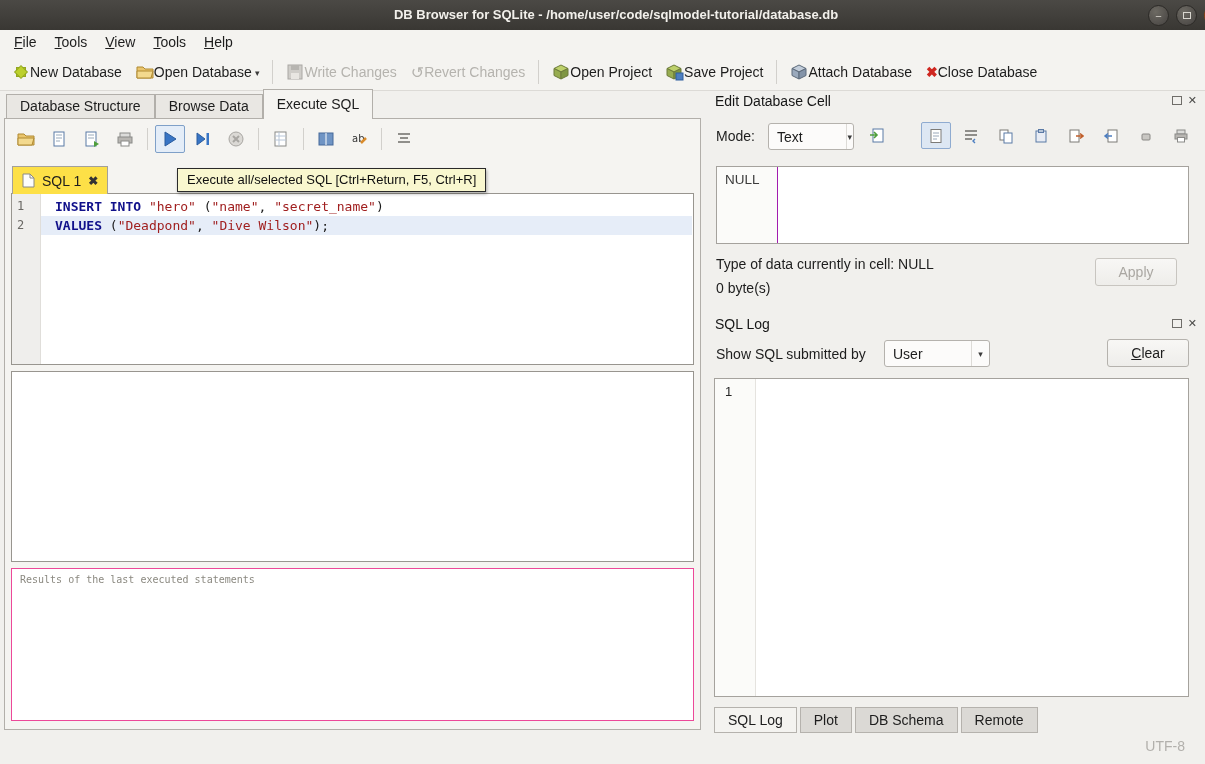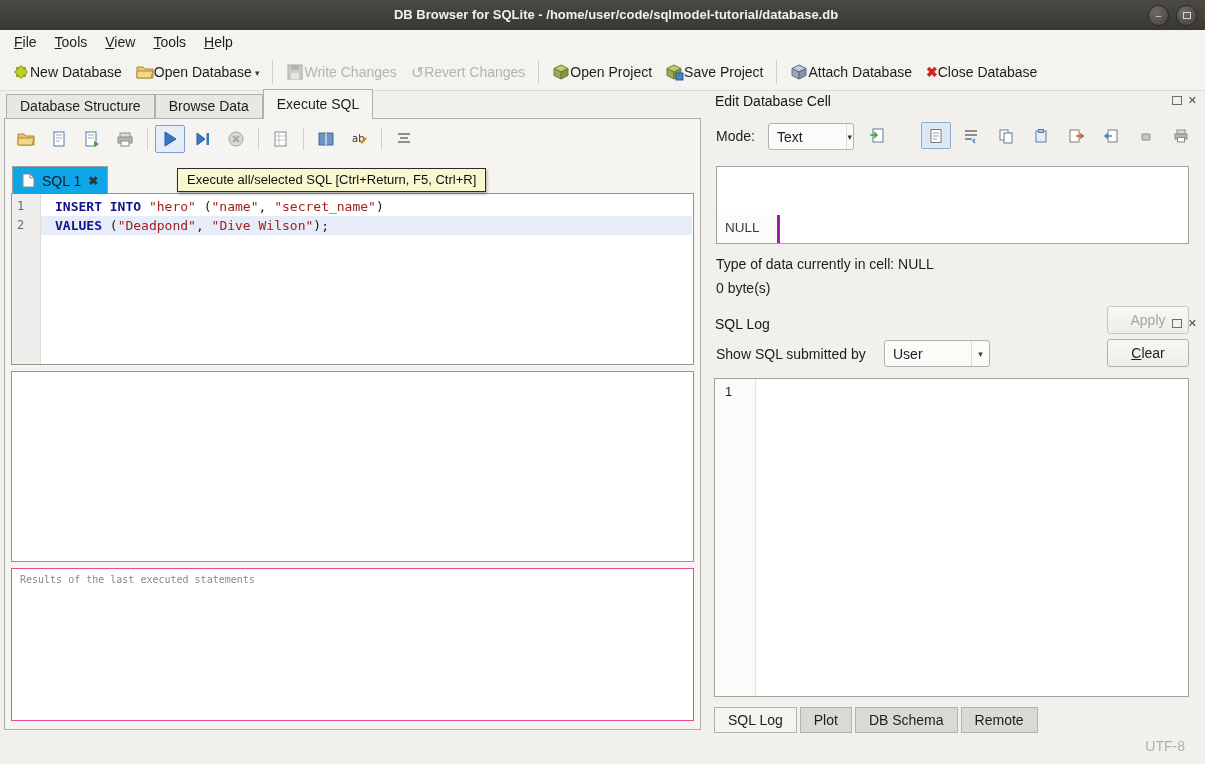--- a/index.html
+++ b/index.html
@@ -41,21 +41,21 @@
   .mtab.active { height:29px; line-height:28px; background:#f5f4f1; margin-bottom:-1px; }
   .left-frame { position:absolute; top:28px; left:0; right:0; bottom:0; border:1px solid #b2afaa; background:#f5f4f1; }
 
   .sql-toolbar { position:absolute; top:5px; left:6px; height:30px; display:flex; align-items:center; gap:3px; }
   .sbtn { width:28px; height:26px; display:flex; align-items:center; justify-content:center; border:1px solid transparent; }
   .sbtn.hovered { border:1px solid #7fa0c8; background:#e4edf8; border-radius:2px; }
   .ssep { width:1px; height:22px; background:#d2d0cc; margin:0 4px; }
 
   .sqltab-row { position:absolute; top:47px; left:7px; height:28px; z-index:2; }
   .sqltab { display:inline-flex; align-items:center; gap:7px; height:27px; padding:0 9px;
-            background:#0ea5e9; border:1px solid #a3a09b; border-bottom:none; font-size:14px; }
+            background:#fde047; border:1px solid #a3a09b; border-bottom:none; font-size:14px; }
   .sqltab-close { font-size:12px; font-weight:bold; color:#333; }
 
   .editor { position:absolute; top:74px; left:6px; right:6px; height:170px; background:#fff; border:1px solid #98958f; }
   .gutter { position:absolute; left:0; top:0; bottom:0; width:28px; background:#efeeec; border-right:1px solid #e0deda; }
   .ln { height:19px; line-height:19px; padding-left:5px; font-family:"DejaVu Sans Mono",monospace;
         font-size:12px; color:#6a6864; }
   .gutter-pad { padding-top:3px; }
   .current-bg { position:absolute; left:29px; right:1px; top:22px; height:19px; background:#e6edf8; }
   .code { position:absolute; left:29px; top:3px; right:0; font-family:"DejaVu Sans Mono",monospace; font-size:13px; }
   .code-line { height:19px; line-height:19px; padding-left:14px; position:relative; white-space:pre; }
@@ -82,21 +82,21 @@
             display:flex; align-items:center;gap:35px; }
   .qcombo .val { padding:0 8px; flex:1; font-size:14px; }
   .qcombo .carea { width:17px; border-left:1px solid #dddbd7; align-self:stretch; display:flex;
                    align-items:center; justify-content:center; font-size:9px; color:#3a3a3a; }
 
   .cbtn { width:28px; height:25px; display:flex; align-items:center; justify-content:center; border:1px solid transparent; }
   .cbtn.pressed { border:1px solid #8fabd0; background:#dde7f3; border-radius:2px; }
   .cell-toolbar { position:absolute; right:5px; top:32px; display:flex; gap:5px; }
 
   .cell-box { position:absolute; left:10px; right:12px; top:76px; height:76px; background:#fff; border:1px solid #a5a29d; }
-  .cell-gutter { position:absolute; left:0; top:0; bottom:0; width:60px; background:#fbfbf9; border-right:3px solid #a21caf;margin-top:48px; }
+  .cell-gutter { position:absolute; left:0; top:0; bottom:0; width:60px; background:#fbfbf9; border-right:1px solid #a21caf; }
   .cell-null { position:absolute; left:8px; top:5px; color:#3c3c3c; font-size:13.5px; }
 
   .qbutton { position:absolute; width:80px; height:26px; background:linear-gradient(#f8f7f5,#eeedea);
              border:1px solid #b5b2ad; border-radius:3px; text-align:center; line-height:26px; font-size:14px; }
   .qbutton.disabled { color:#aaa7a2; border-color:#c8c5c0; }
   .qbutton .ul::first-letter { text-decoration:underline; }
 
   .log-box { position:absolute; left:8px; right:12px; top:288px; height:317px; background:#fff; border:1px solid #a5a29d; }
   .log-gutter { position:absolute; left:0; top:0; bottom:0; width:40px; background:#fbfbf9; border-right:1px solid #e5e3df; }
   .log-ln { padding:5px 0 0 10px; font-size:13px; color:#262626; }
@@ -392,21 +392,21 @@
     </div>
 
     <div class="cell-box">
       <div class="cell-gutter">
         <span class="cell-null">NULL</span>
       </div>
     </div>
 
     <span style="position:absolute;left:10px;top:166px;">Type of data currently in cell: NULL</span>
     <span style="position:absolute;left:10px;top:190px;">0 byte(s)</span>
-    <div class="qbutton disabled" style="right:12px;top:168px;margin-top:48px;">
+    <div class="qbutton disabled" style="right:24px;top:168px;">
       <span>Apply</span>
     </div>
 
     <div class="panel-header" style="top:226px;">SQL Log</div>
     <div class="dock-icons" style="top:228px;">
       <span class="float-ico"></span>
       <span class="panel-x">✕</span>
     </div>
 
     <span style="position:absolute;left:10px;top:256px;">Show SQL submitted by</span>

